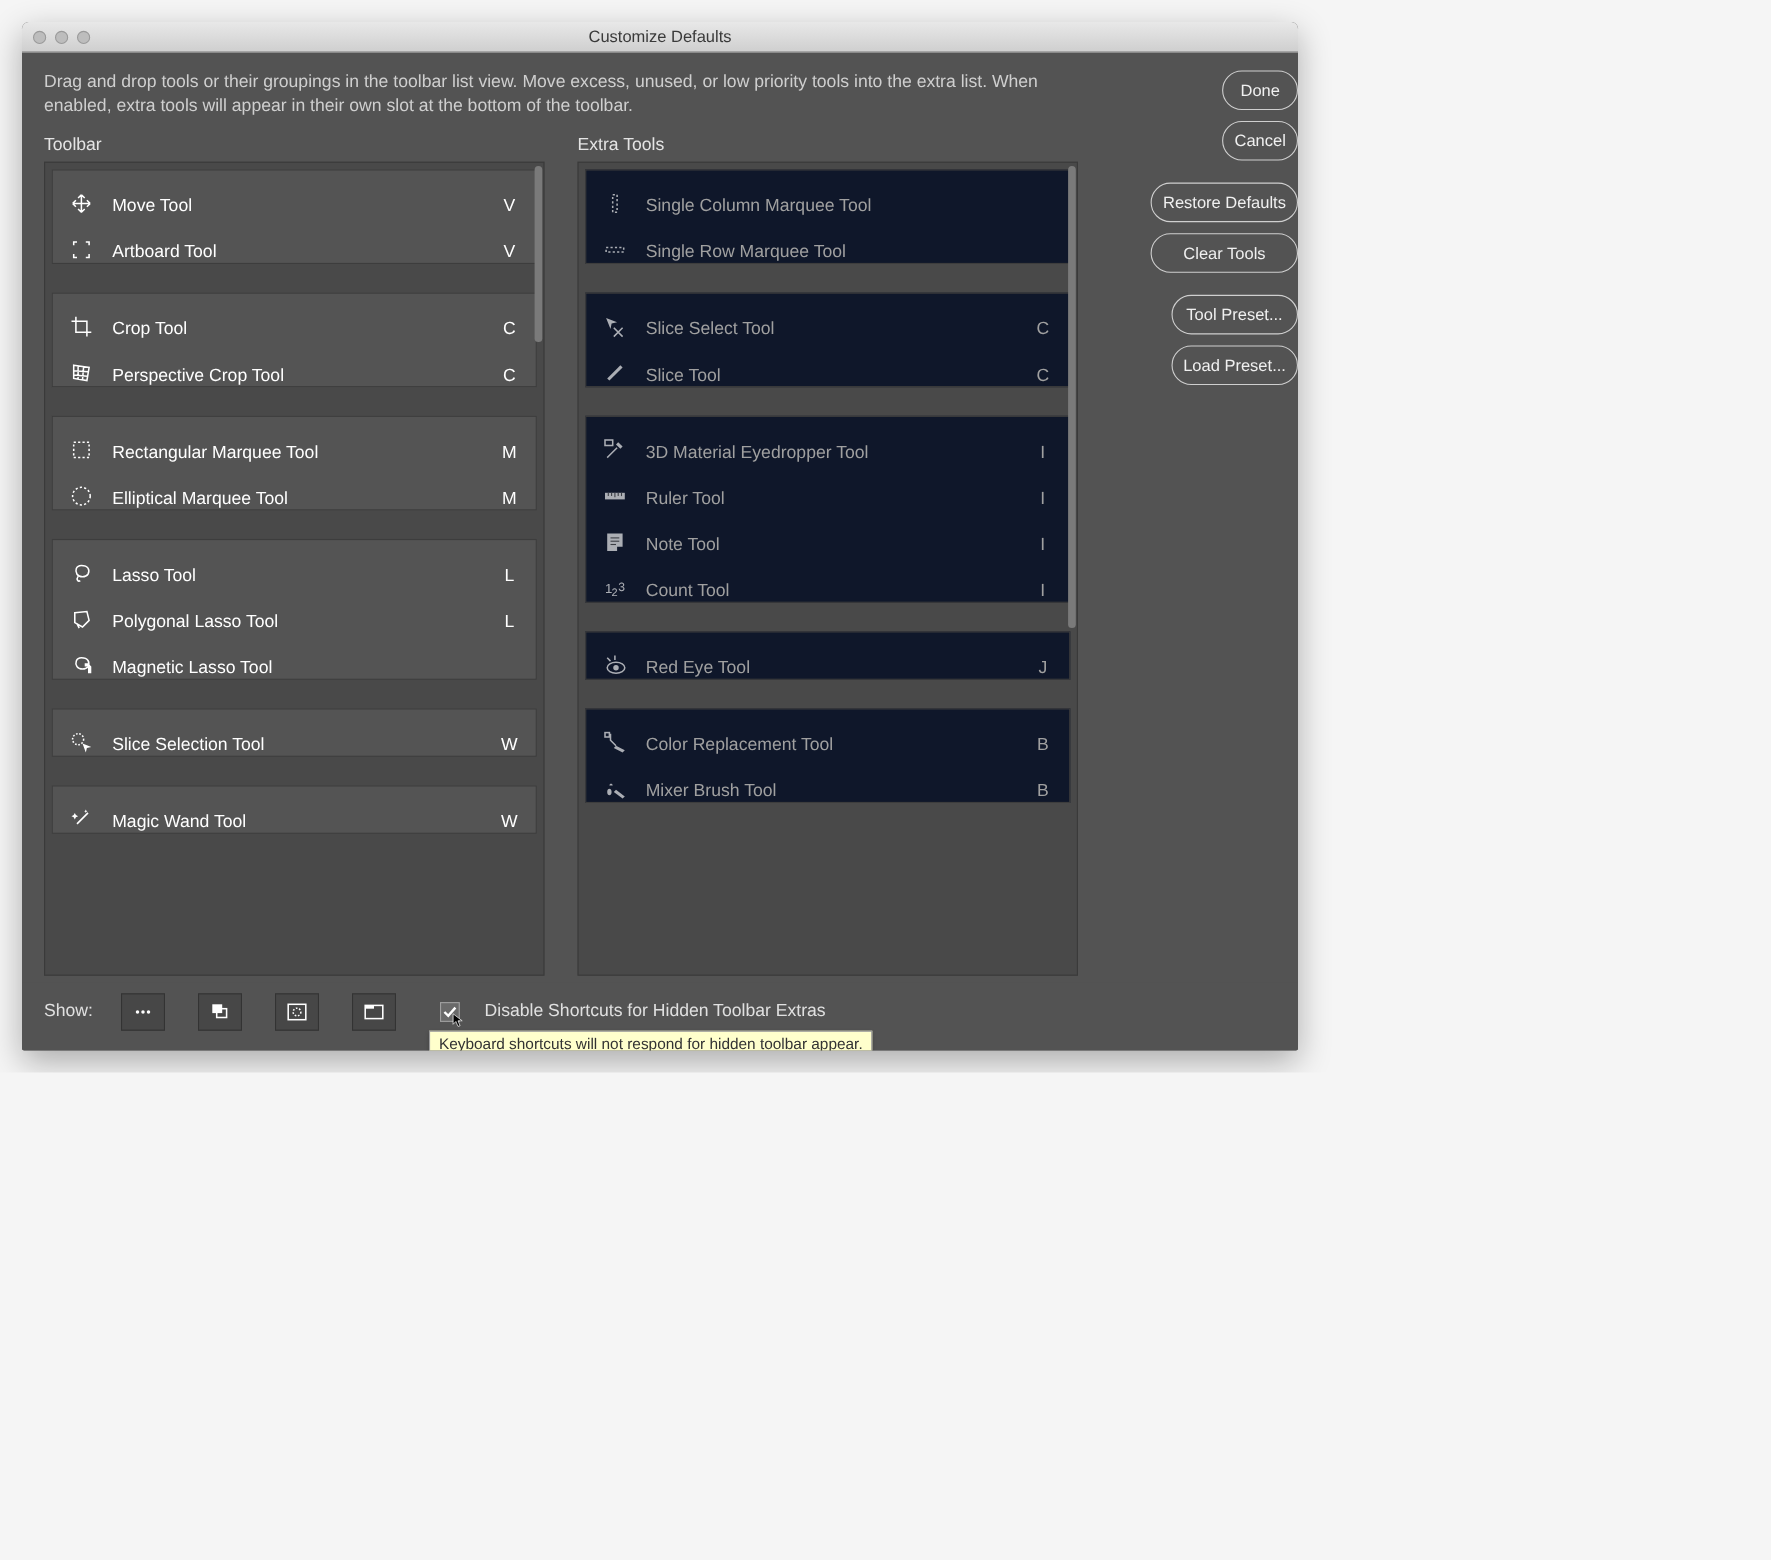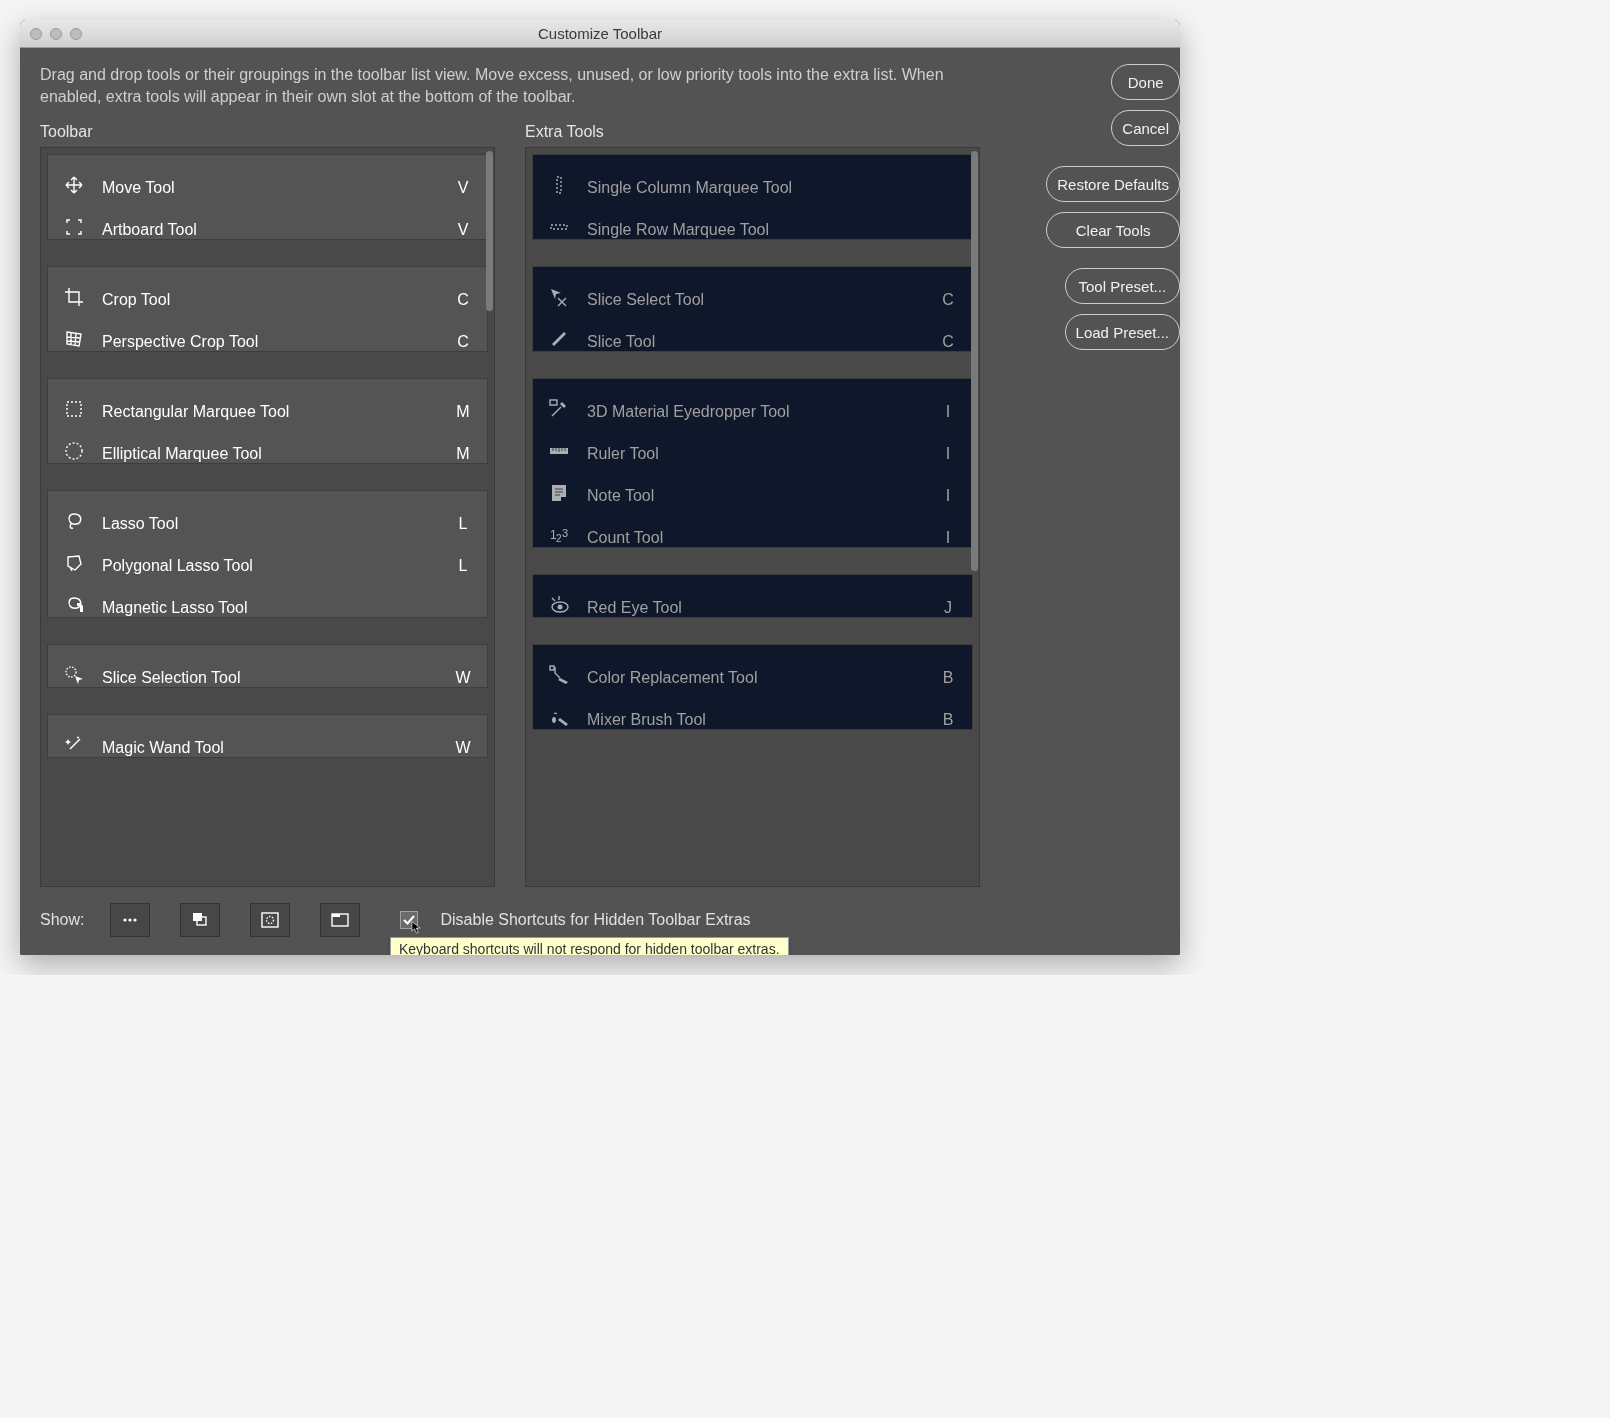--- a/index.html
+++ b/index.html
@@ -169,21 +169,21 @@
 </head>
 <body>
 
 <div class="window">
   <div class="titlebar">
     <div class="traffic">
       <div class="dot"></div>
       <div class="dot"></div>
       <div class="dot"></div>
     </div>
-    <div class="title">Customize Toolbar</div>
+    <div class="title">Customize Defaults</div>
   </div>
 
   <div class="content">
     <div class="intro">Drag and drop tools or their groupings in the toolbar list view. Move excess, unused, or low priority tools into the extra list. When enabled, extra tools will appear in their own slot at the bottom of the toolbar.</div>
 
     <div class="btn-col">
       <div class="btn-group">
         <button class="pill">Done</button>
         <button class="pill">Cancel</button>
       </div>
@@ -492,15 +492,15 @@
     </div>
     <div class="chk">
       <svg viewBox="0 0 14 14">
           <path d="M2 7 L5.5 10.5 L12 3" stroke="#fff" stroke-width="2.2" fill="none"></path>
         </svg>
       <svg class="cursor" viewBox="0 0 18 22" style="left:9px;top:9px;">
         <path d="M1 1 L1 16 L5 12 L8 19 L11 18 L8 11 L14 11 Z" fill="#000" stroke="#fff" stroke-width="1"></path>
       </svg>
     </div>
     <span style="margin-left:-8px;">Disable Shortcuts for Hidden Toolbar Extras</span>
-    <div class="tooltip" style="left:370px; top:44px;">Keyboard shortcuts will not respond for hidden toolbar extras.</div>
+    <div class="tooltip" style="left:370px; top:44px;">Keyboard shortcuts will not respond for hidden toolbar appear.</div>
   </div>
 </div>
 
 </body></html>

